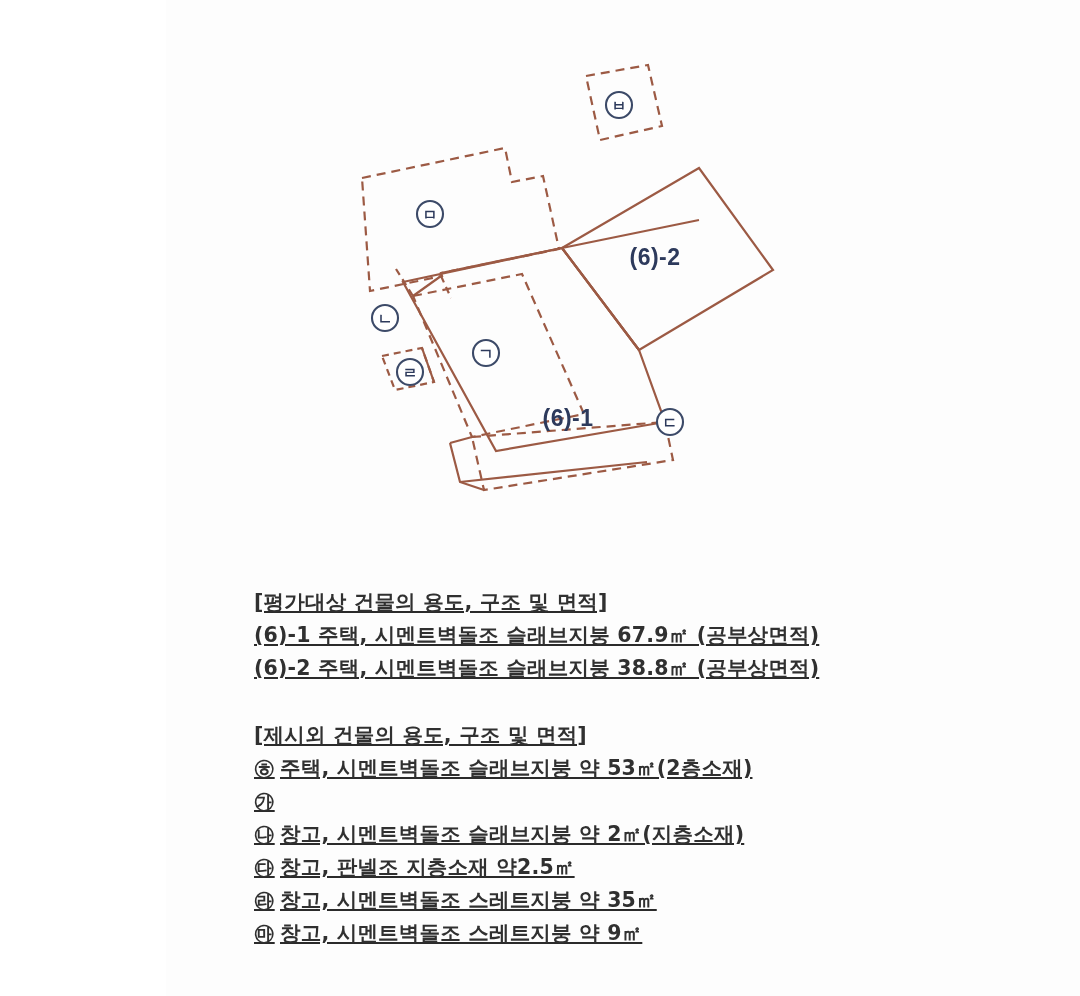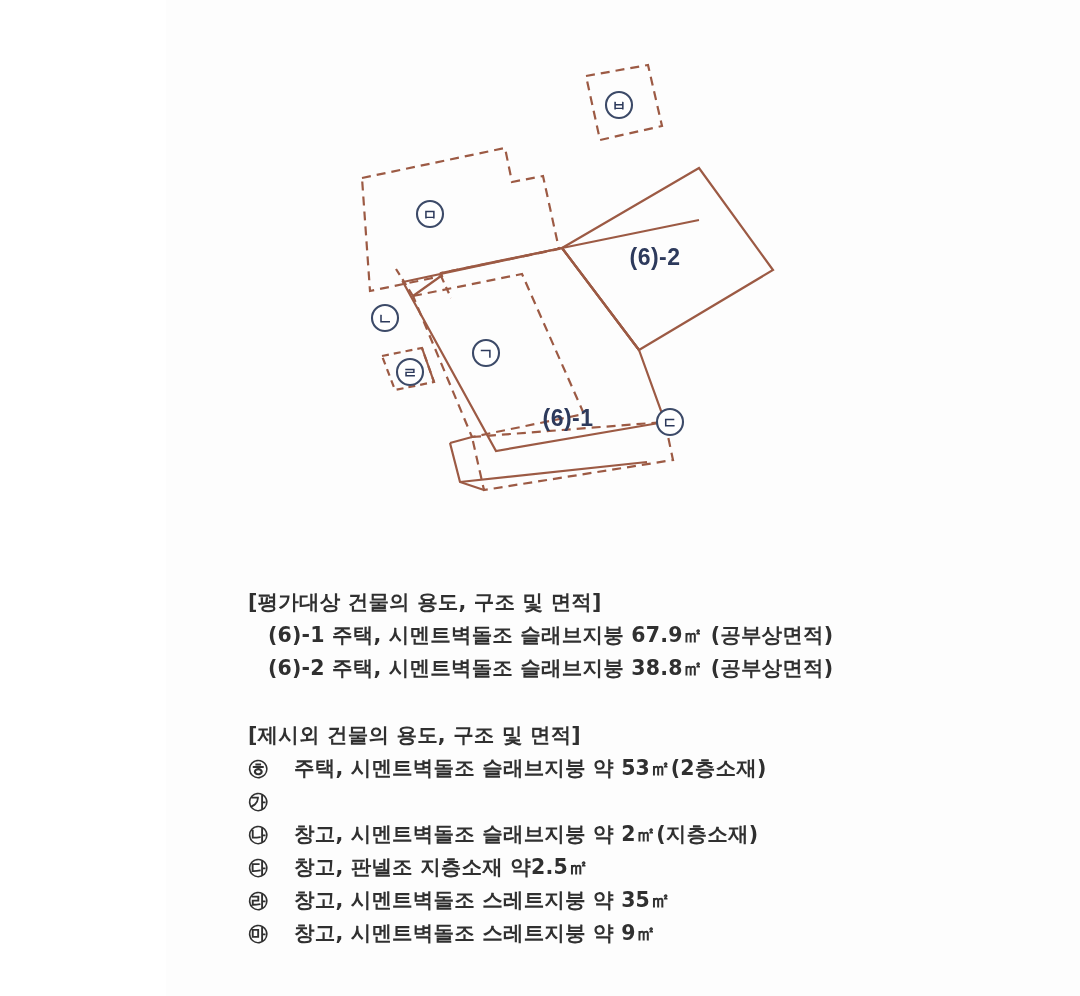--- a/index.html
+++ b/index.html
@@ -65,23 +65,24 @@
     font-size: 15px;
     font-weight: 700;
     fill: #2d3a5c;
     text-anchor: middle;
     dominant-baseline: central;
   }
 
   
   .legend {
     position: absolute;
-    left: 248px;
+    left: 254px;
     top: 586px;
     width: 700px;
+    text-decoration: underline;
   }
   .legend-block {
     margin: 0;
   }
   .legend-block.second {
     margin-top: 34px;
   }
   .legend-head {
     font-family: "DejaVu Sans", "Liberation Sans", sans-serif;
     font-size: 20.5px;
@@ -102,21 +103,20 @@
     display: flex;
     align-items: baseline;
   }
   .legend-line .bullet {
     display: inline-block;
     min-width: 26px;
     flex: 0 0 auto;
   }
   .legend-line .ltext {
     display: inline-block;
-    margin-left: 20px;
   }
 </style>
 </head>
 <body>
 
 <div class="sheet">
   <div class="sheet-tint"></div>
 
   <div class="diagram-wrap">
     <svg viewBox="0 0 480 500" xmlns="http://www.w3.org/2000/svg">

